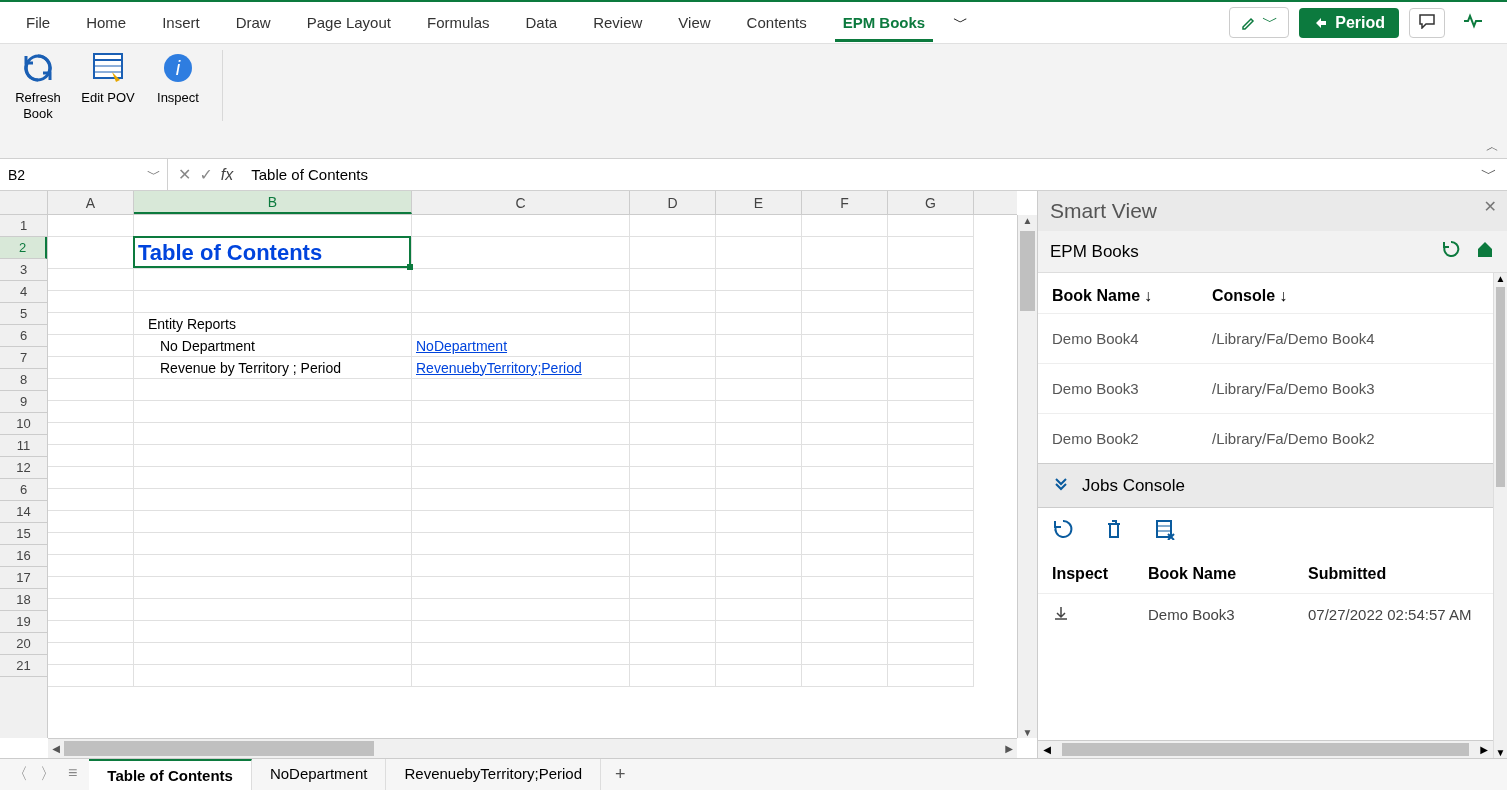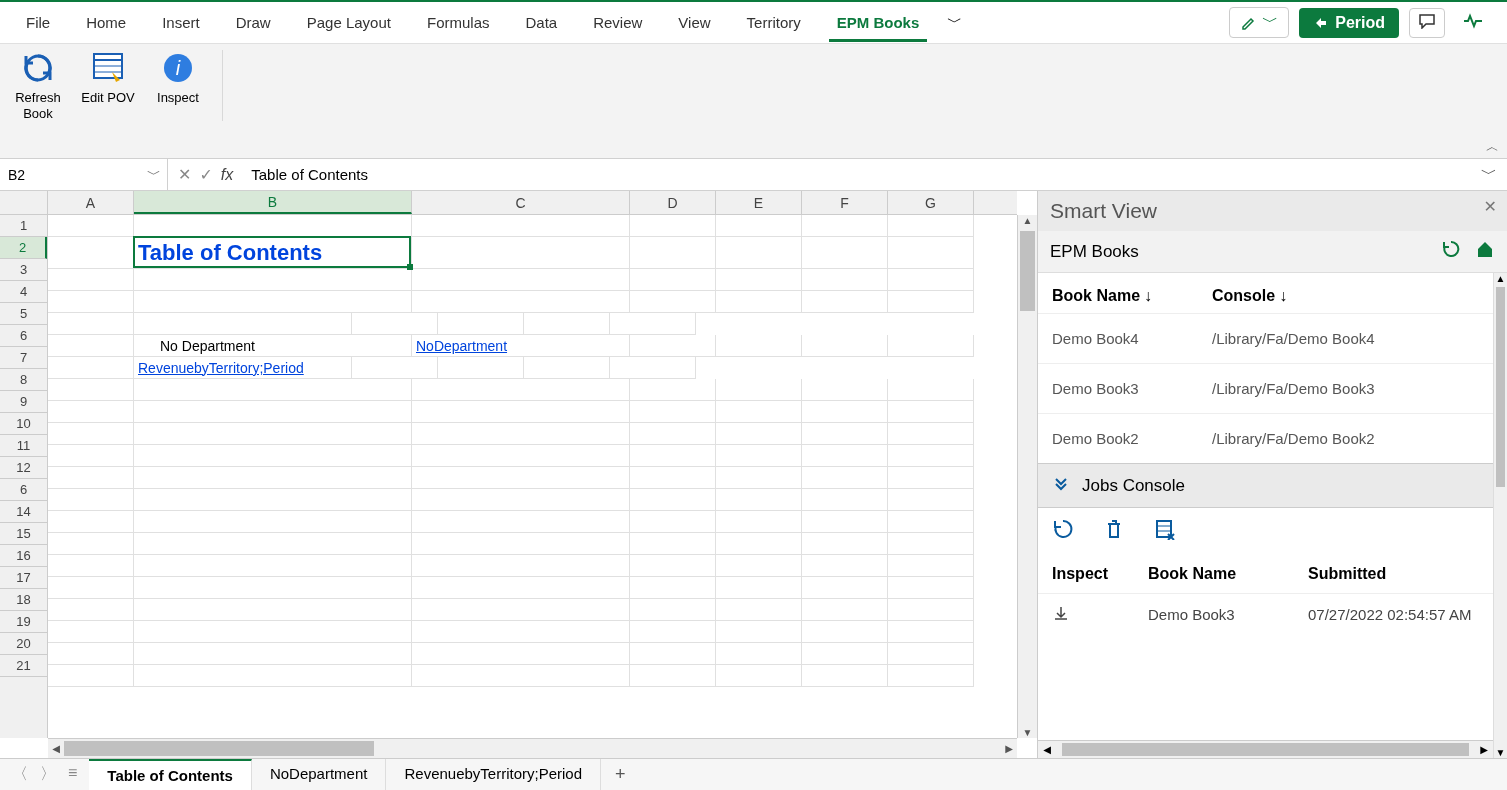--- a/index.html
+++ b/index.html
@@ -109,21 +109,21 @@
 <div class="ribbon-tabs">
   <div class="tab">File</div>
   <div class="tab">Home</div>
   <div class="tab">Insert</div>
   <div class="tab">Draw</div>
   <div class="tab">Page Layout</div>
   <div class="tab">Formulas</div>
   <div class="tab">Data</div>
   <div class="tab">Review</div>
   <div class="tab">View</div>
-  <div class="tab">Territory</div>
+  <div class="tab">Contents</div>
   <div class="tab active">EPM Books</div>
   <div class="tab-chevron">﹀</div>
   <div class="ribbon-right">
     <div class="edit-btn">
       <svg width="18" height="18">
           <path d="M3 13 L11 5 L13 7 L5 15 L3 15 Z" fill="none" stroke="#0c7a3e" stroke-width="1.5"></path>
         </svg>
       <span style="color:#0c7a3e;">﹀</span>
     </div>
     <div class="share-btn">
@@ -266,39 +266,41 @@
           <div class="cell" style="width: 86px;"></div>
           <div class="cell" style="width: 278px;"></div>
           <div class="cell" style="width: 218px;"></div>
           <div class="cell" style="width: 86px;"></div>
           <div class="cell" style="width: 86px;"></div>
           <div class="cell" style="width: 86px;"></div>
           <div class="cell" style="width: 86px;"></div>
         </div>
         <div class="cell-row">
           <div class="cell" style="width: 86px;"></div>
+          <div class="cell" style="width: 278px; padding-left: 14px;">Entity Reports</div>
           <div class="cell" style="width: 218px;"></div>
           <div class="cell" style="width: 86px;"></div>
           <div class="cell" style="width: 86px;"></div>
           <div class="cell" style="width: 86px;"></div>
           <div class="cell" style="width: 86px;"></div>
         </div>
         <div class="cell-row">
           <div class="cell" style="width: 86px;"></div>
           <div class="cell" style="width: 278px; padding-left: 26px;">No Department</div>
           <div class="cell" style="width: 218px;">
             <span class="link-cell">NoDepartment</span>
           </div>
           <div class="cell" style="width: 86px;"></div>
           <div class="cell" style="width: 86px;"></div>
           <div class="cell" style="width: 86px;"></div>
           <div class="cell" style="width: 86px;"></div>
         </div>
         <div class="cell-row">
           <div class="cell" style="width: 86px;"></div>
+          <div class="cell" style="width: 278px; padding-left: 26px;">Revenue by Territory ; Period</div>
           <div class="cell" style="width: 218px;">
             <span class="link-cell">RevenuebyTerritory;Period</span>
           </div>
           <div class="cell" style="width: 86px;"></div>
           <div class="cell" style="width: 86px;"></div>
           <div class="cell" style="width: 86px;"></div>
           <div class="cell" style="width: 86px;"></div>
         </div>
         <div class="cell-row">
           <div class="cell" style="width: 86px;"></div>

